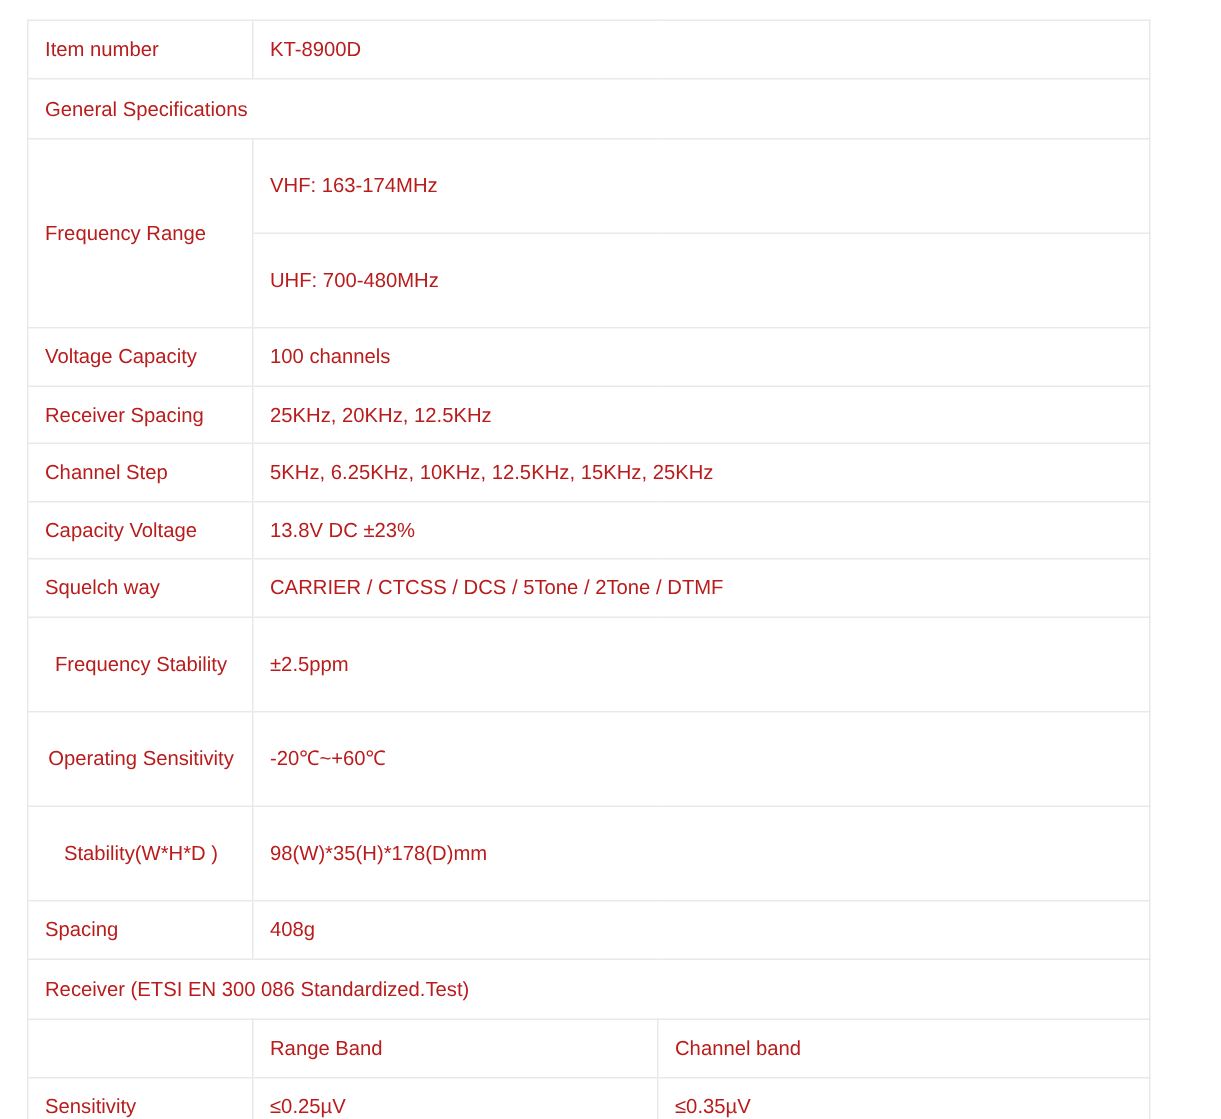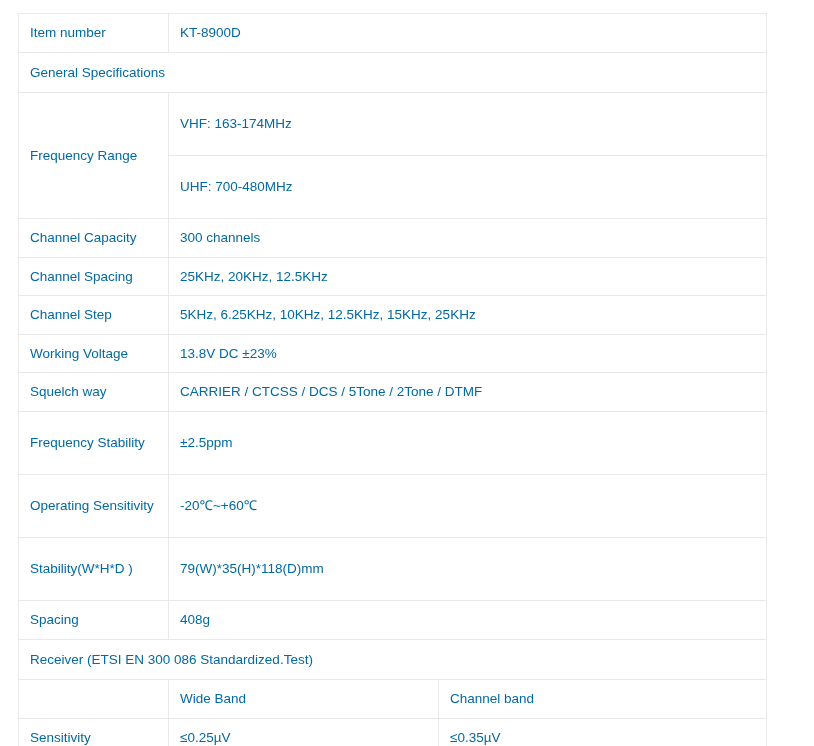--- a/index.html
+++ b/index.html
@@ -25,38 +25,39 @@
     width: 748px;
     margin-left: 18px;
     margin-top: 13px;
     font-size: 13.5px;
   }
   .spec-table td {
     border: 1px solid #e9e9e9;
     padding: 9px 10px 9px 11px;
     vertical-align: middle;
     line-height: 1.45;
-    color: #0369a1;
+    color: #b91c1c;
     font-weight: 400;
     word-wrap: break-word;
     overflow-wrap: break-word;
   }
   .col-label { width: 150px; }
   .col-mid { width: 270px; }
   .col-right { width: 328px; }
 
   td.section {
     padding-top: 10px;
     padding-bottom: 10px;
   }
   td.tall {
     height: 44px;
   }
   td.two-line {
     line-height: 1.5;
+    text-align: center;
   }
 </style>
 </head>
 <body>
 
 <div class="page">
   <table class="spec-table">
     <colgroup>
       <col class="col-label">
       <col class="col-mid">
@@ -71,61 +72,61 @@
         <td class="section" colspan="3">General Specifications</td>
       </tr>
       <tr>
         <td rowspan="2">Frequency Range</td>
         <td colspan="2" class="tall">VHF: 163-174MHz</td>
       </tr>
       <tr>
         <td colspan="2" class="tall">UHF: 700-480MHz</td>
       </tr>
       <tr>
-        <td>Channel Capacity</td>
-        <td colspan="2">300 channels</td>
+        <td>Voltage Capacity</td>
+        <td colspan="2">100 channels</td>
       </tr>
       <tr>
-        <td>Channel Spacing</td>
+        <td>Receiver Spacing</td>
         <td colspan="2">25KHz, 20KHz, 12.5KHz</td>
       </tr>
       <tr>
         <td>Channel Step</td>
         <td colspan="2">5KHz, 6.25KHz, 10KHz, 12.5KHz, 15KHz, 25KHz</td>
       </tr>
       <tr>
-        <td>Working Voltage</td>
+        <td>Capacity Voltage</td>
         <td colspan="2">13.8V DC ±23%</td>
       </tr>
       <tr>
         <td>Squelch way</td>
         <td colspan="2">CARRIER / CTCSS / DCS / 5Tone / 2Tone / DTMF</td>
       </tr>
       <tr>
         <td class="two-line tall">Frequency Stability</td>
         <td colspan="2" class="tall">±2.5ppm</td>
       </tr>
       <tr>
         <td class="two-line tall">Operating Sensitivity</td>
         <td colspan="2" class="tall">-20℃~+60℃</td>
       </tr>
       <tr>
         <td class="two-line tall">Stability(W*H*D )</td>
-        <td colspan="2" class="tall">79(W)*35(H)*118(D)mm</td>
+        <td colspan="2" class="tall">98(W)*35(H)*178(D)mm</td>
       </tr>
       <tr>
         <td>Spacing</td>
         <td colspan="2">408g</td>
       </tr>
       <tr>
         <td class="section" colspan="3">Receiver (ETSI EN 300 086 Standardized.Test)</td>
       </tr>
       <tr>
         <td></td>
-        <td>Wide Band</td>
+        <td>Range Band</td>
         <td>Channel band</td>
       </tr>
       <tr>
         <td>Sensitivity</td>
         <td>≤0.25µV</td>
         <td>≤0.35µV</td>
       </tr>
 
     </tbody>
   </table>

